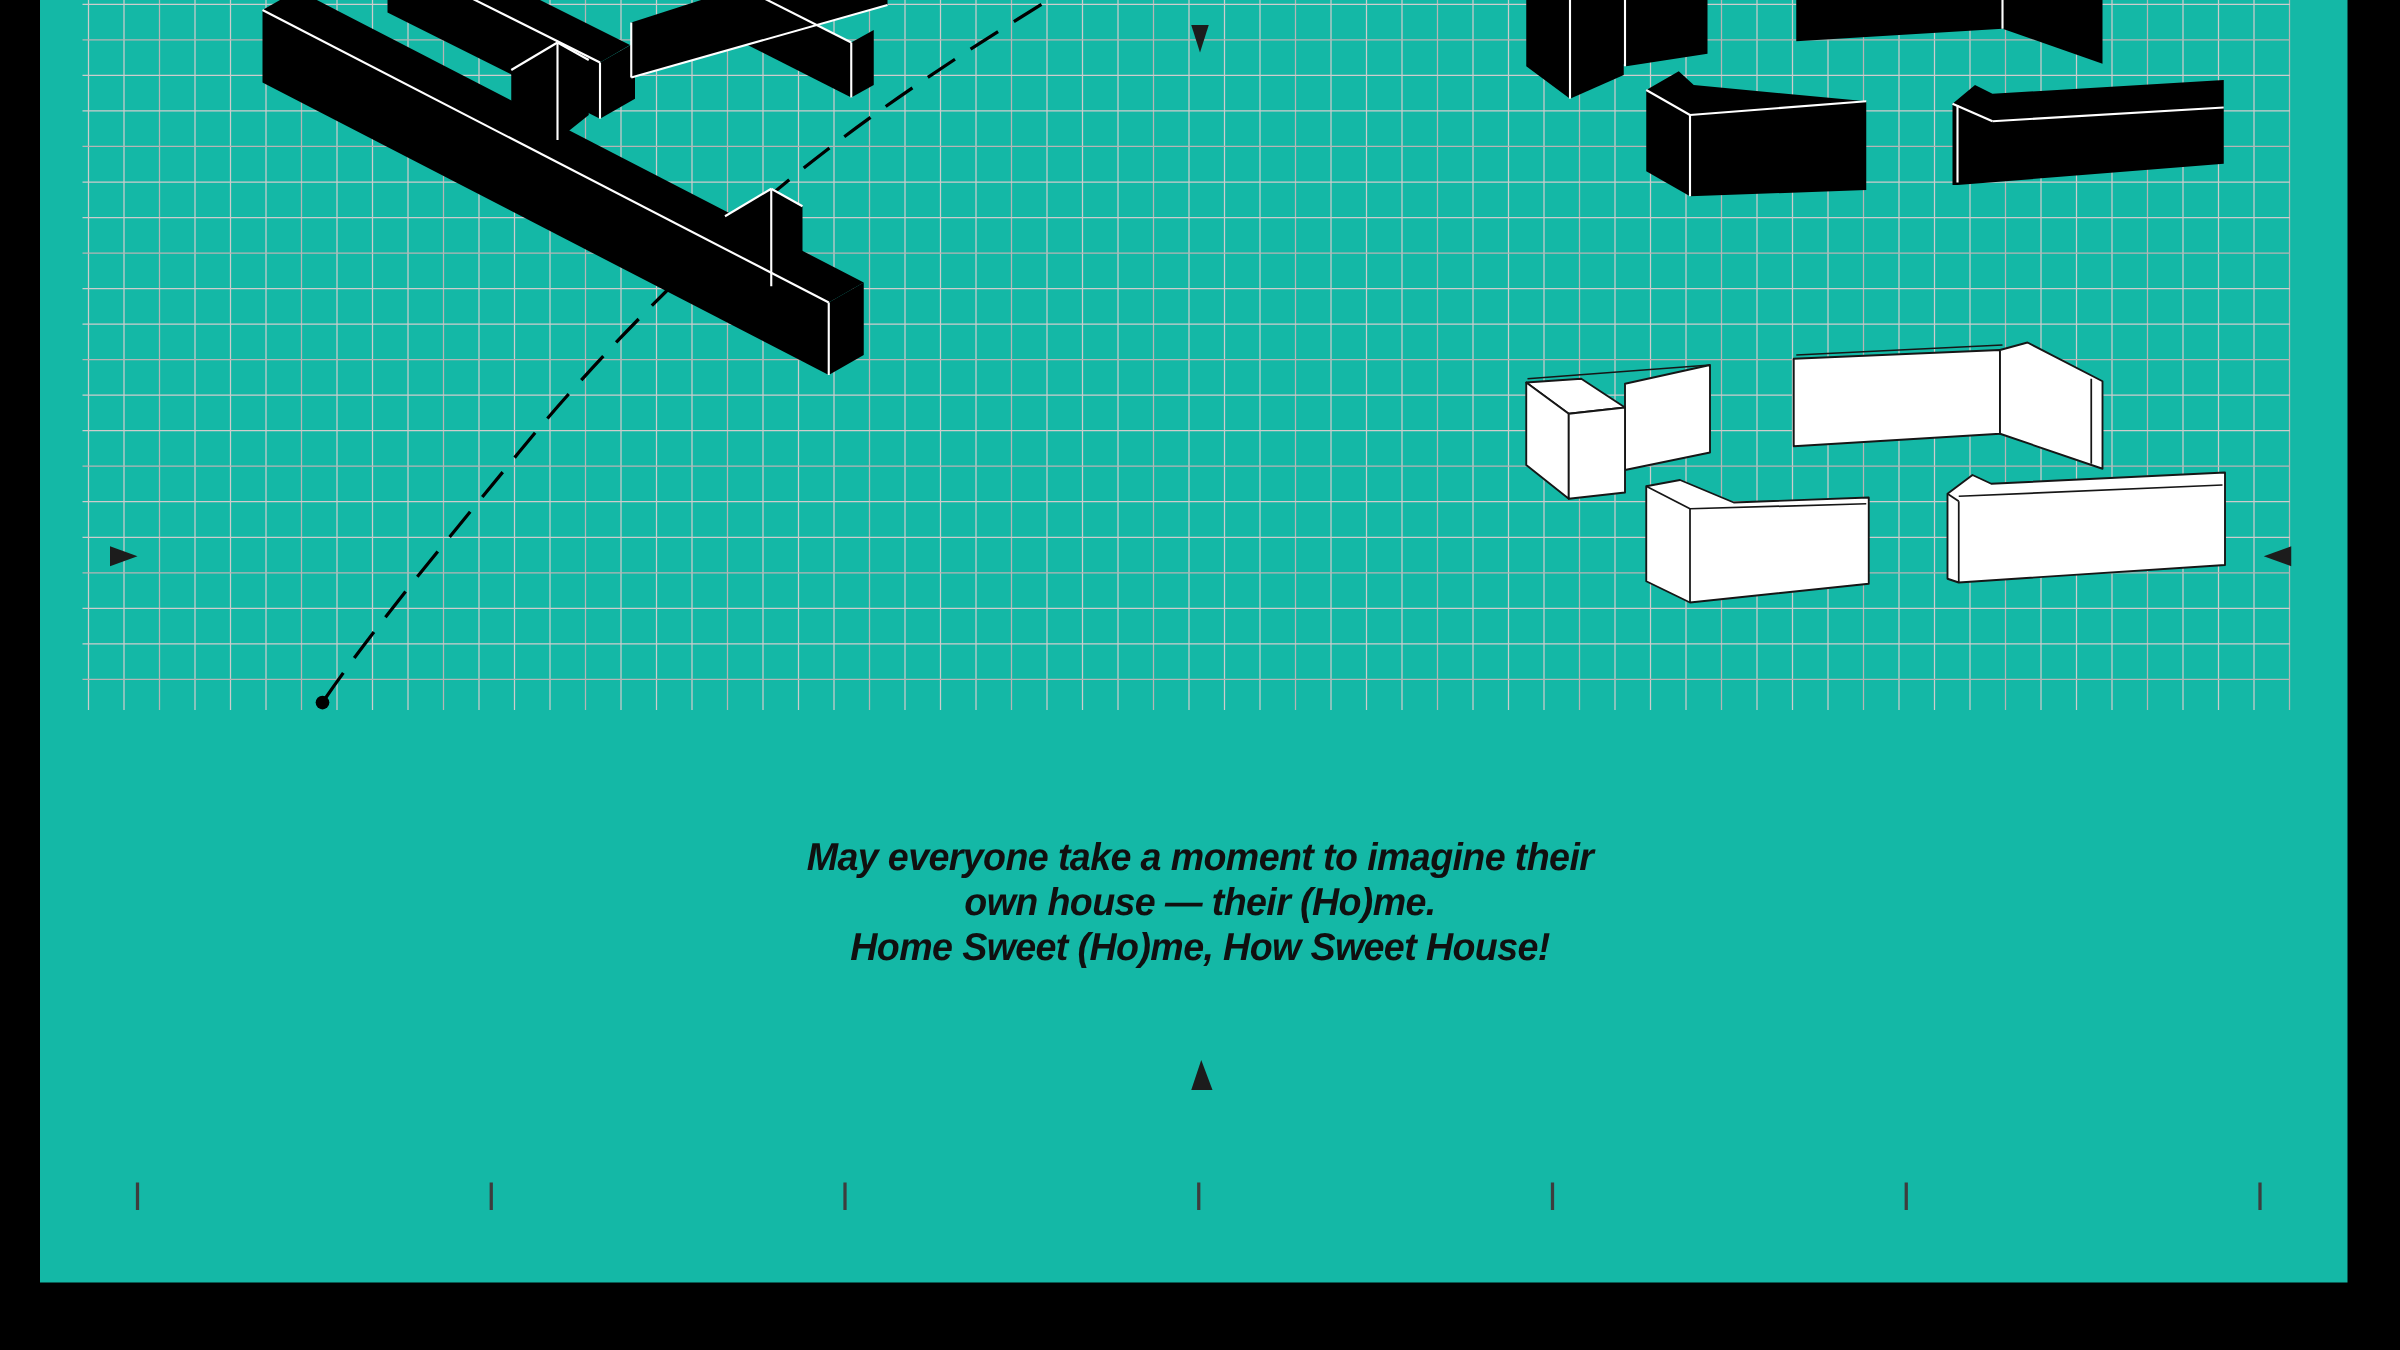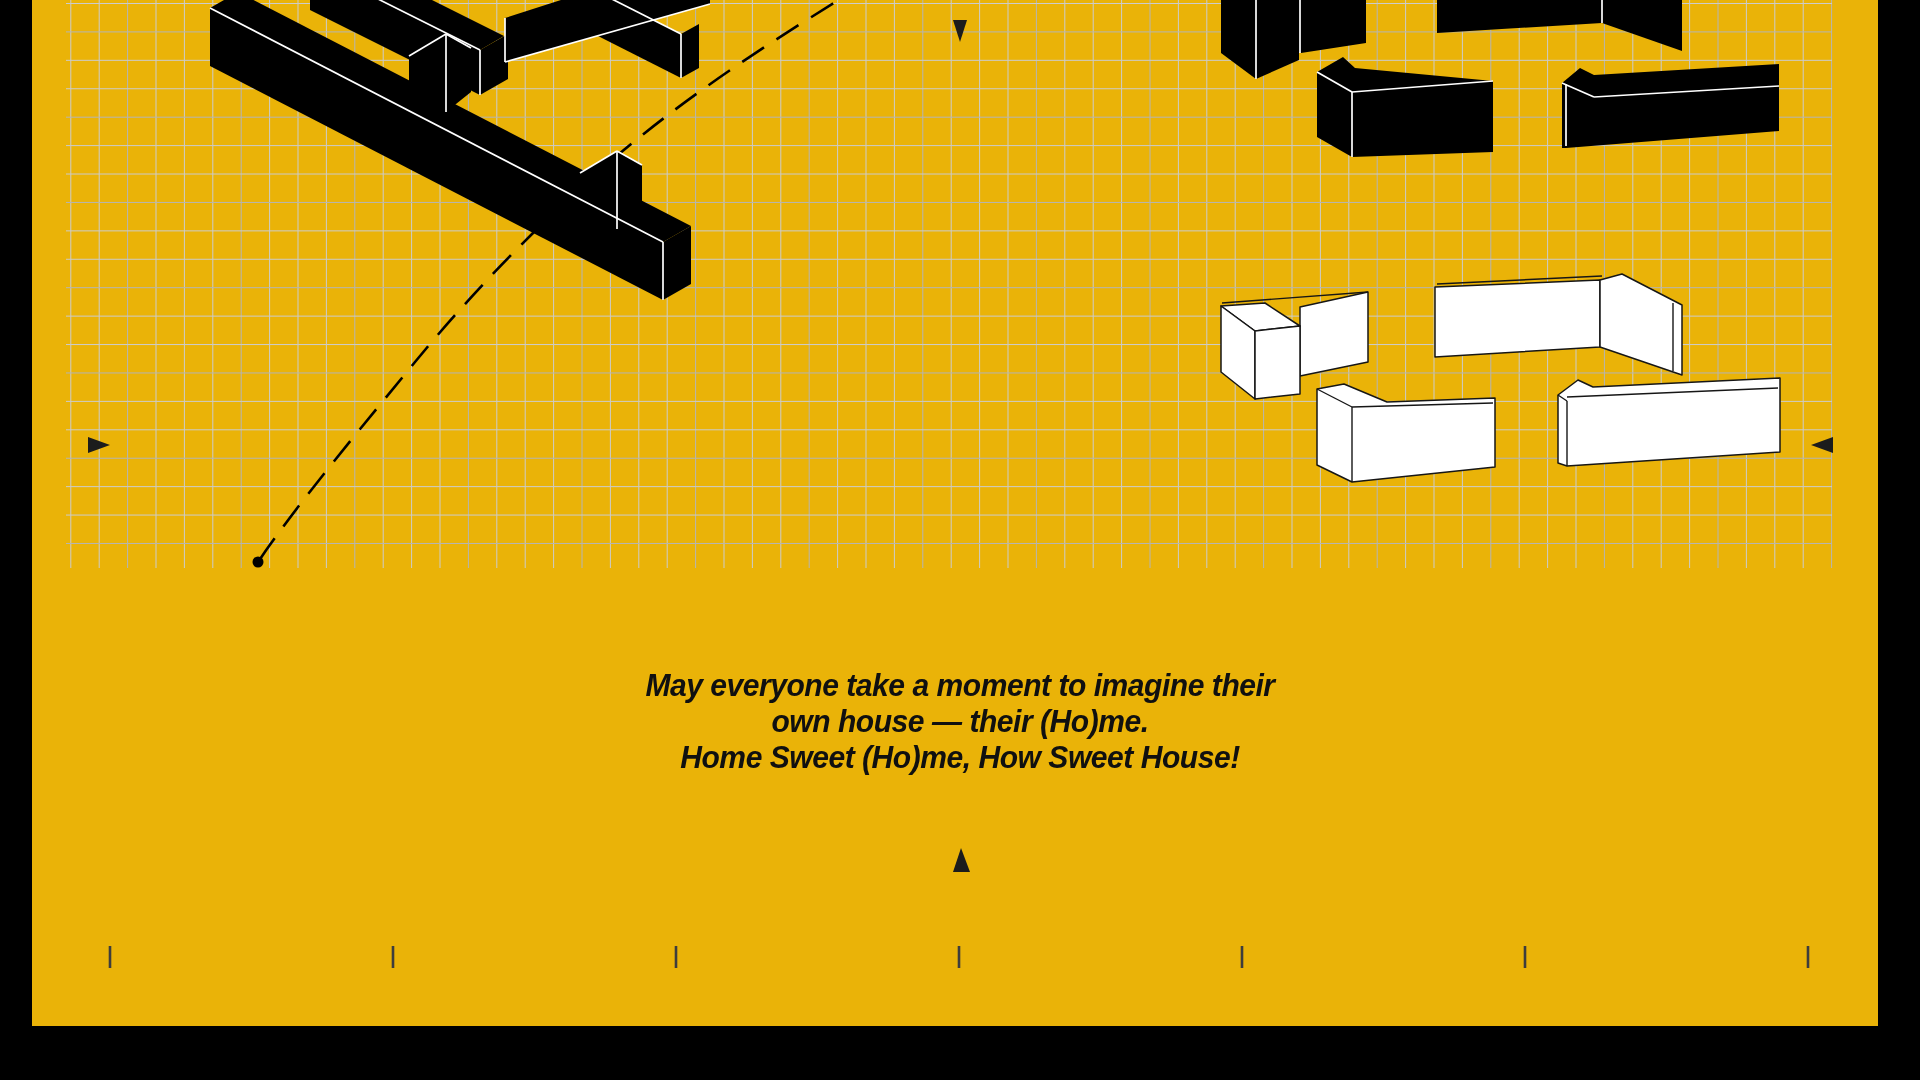--- a/index.html
+++ b/index.html
@@ -1,17 +1,17 @@
 <!DOCTYPE html>
 <html><head>
 <meta charset="utf-8">
 <style>
   html,body{margin:0;padding:0;background:#e8e8e8;}
   #stage{
-    position:relative;width:1920px;height:1080px;background:#eab308;
+    position:relative;width:1920px;height:1080px;background:#14b8a6;
     overflow:hidden;font-family:"Liberation Sans",sans-serif;
   }
   #art{position:absolute;left:0;top:0;width:1920px;height:1080px;display:block;}
   .quote{
     position:absolute;left:0;top:668px;width:1920px;
     text-align:center;font-style:italic;font-weight:bold;
     font-size:31px;line-height:36px;letter-spacing:-0.5px;color:#101010;
     transform:scaleX(.97);transform-origin:50% 50%;
   }
   .quote span{display:block;}

